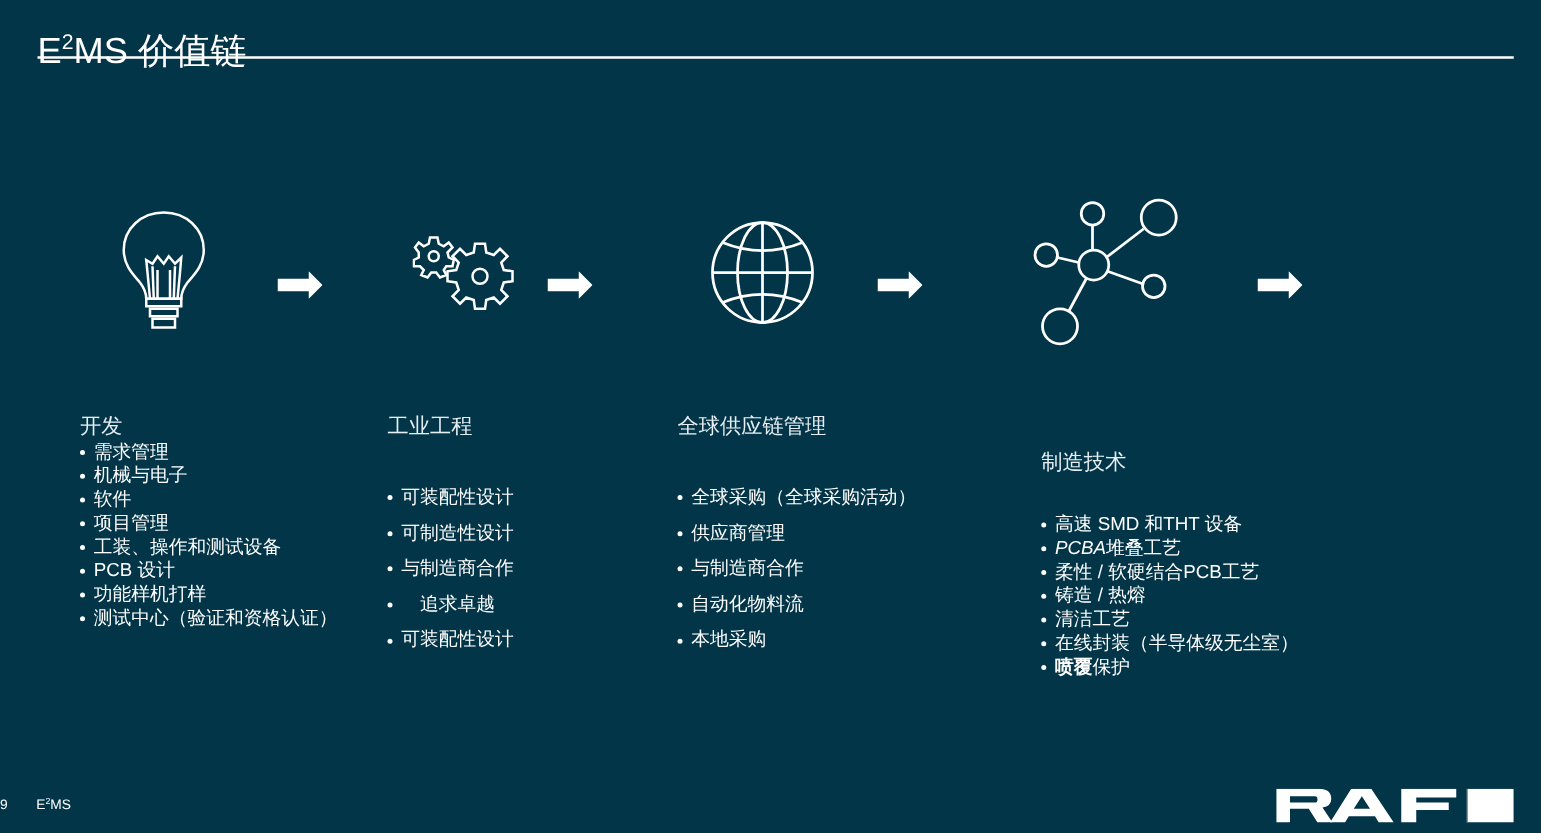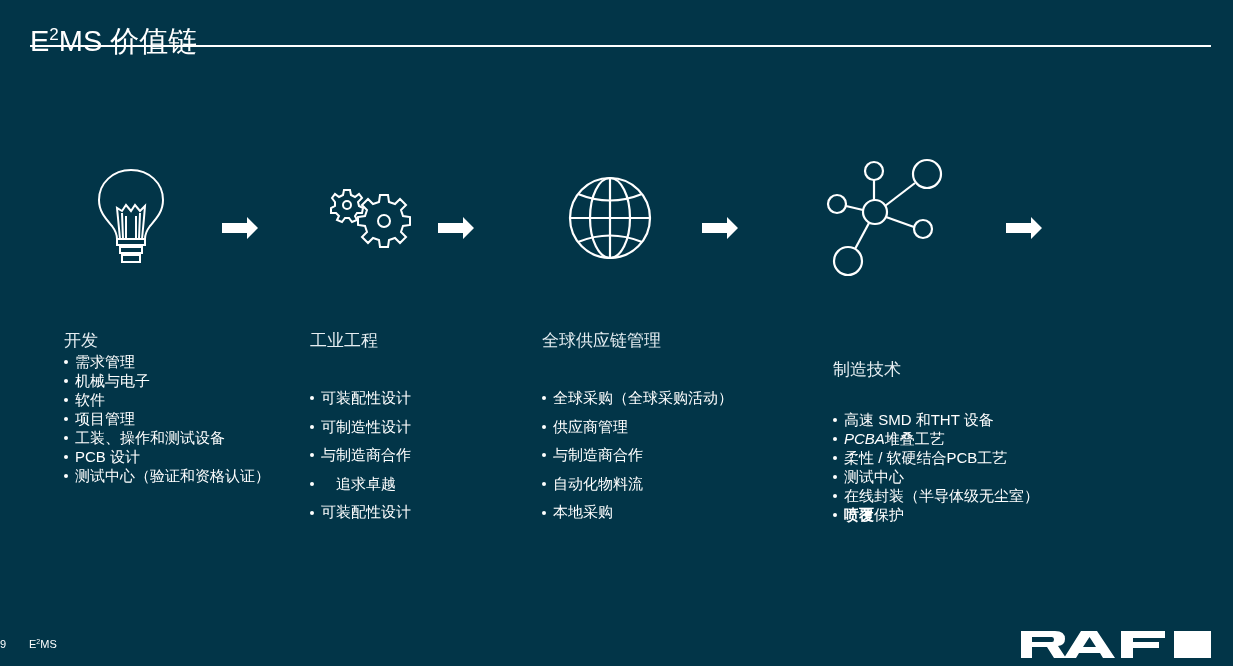--- a/index.html
+++ b/index.html
@@ -174,20 +174,21 @@
 
 <div class="col tight" style="left:64px;top:330px;">
   <div class="col-title">开发</div>
   <ul style="">
     <li>需求管理</li>
     <li>机械与电子</li>
     <li>软件</li>
     <li>项目管理</li>
     <li>工装、操作和测试设备</li>
     <li>PCB 设计</li>
+    <li>功能样机打样</li>
     <li>测试中心（验证和资格认证）</li>
   </ul>
 </div>
 
 <div class="col loose" style="left:310px;top:330px;">
   <div class="col-title">工业工程</div>
   <ul style="margin-top:32px;text-align:center;">
     <li>可装配性设计</li>
     <li>可制造性设计</li>
     <li>与制造商合作</li>
@@ -206,21 +207,22 @@
     <li>本地采购</li>
   </ul>
 </div>
 
 <div class="col tight" style="left:833px;top:333px;margin-top:26px;">
   <div class="col-title">制造技术</div>
   <ul style="margin-top:29px;">
     <li>高速 SMD 和THT 设备</li>
     <li><span class="it">PCBA</span><span>堆叠工艺</span></li>
     <li>柔性 / 软硬结合PCB工艺</li>
-    <li>测试中心</li>
+    <li>铸造 / 热熔</li>
+    <li>清洁工艺</li>
     <li>在线封装（半导体级无尘室）</li>
     <li><span class="bd">喷覆</span><span>保护</span></li>
   </ul>
 </div>
 
 <div class="footer-page">9</div>
 <div class="footer-brand"><span>E</span><sup>2</sup><span>MS</span></div>
 
 <svg class="logo" viewBox="0 0 190 27">
 

